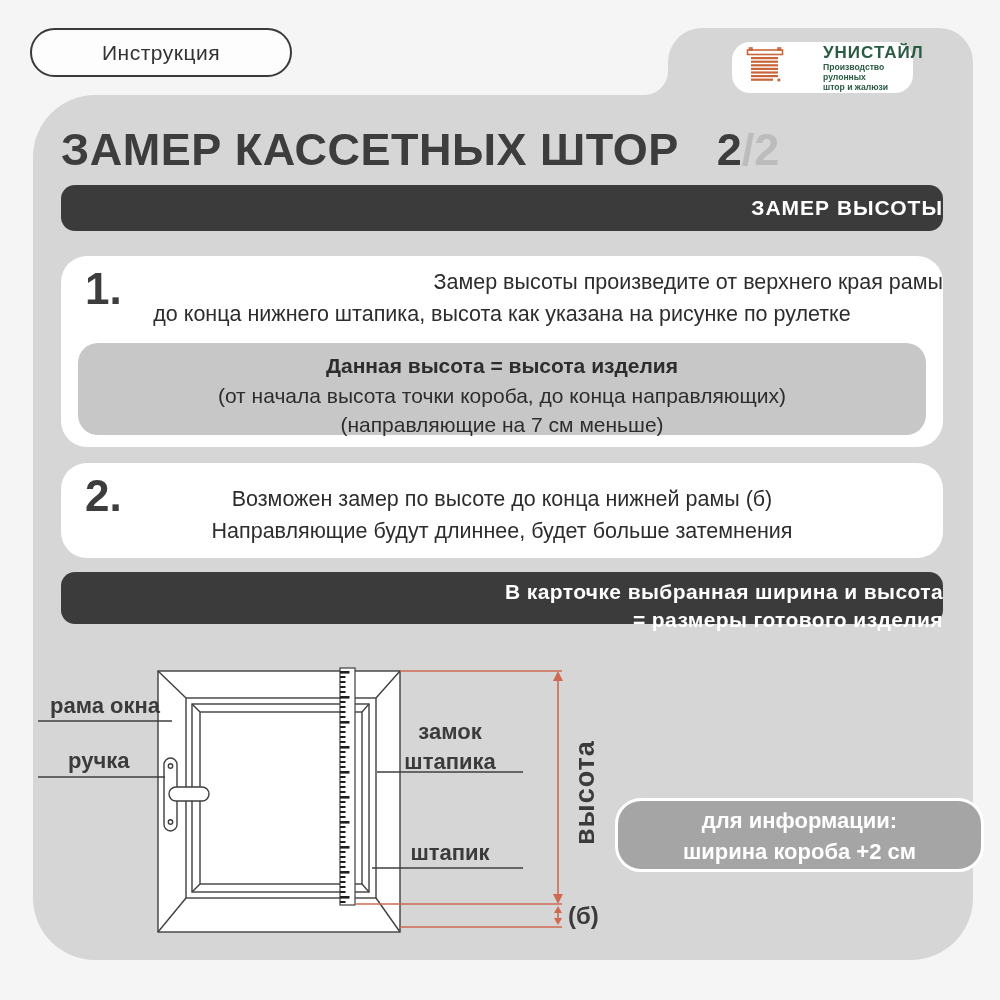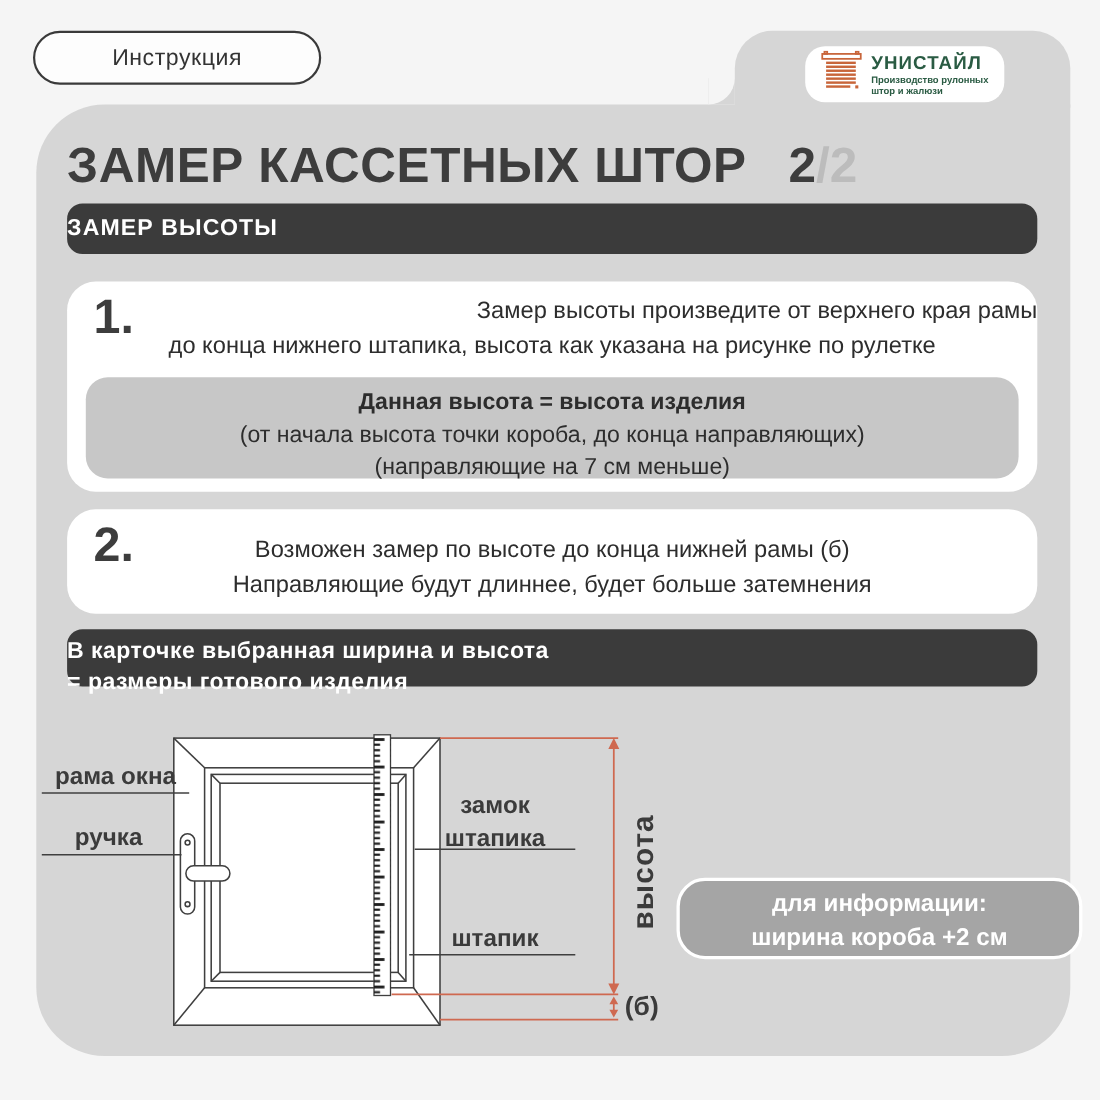--- a/index.html
+++ b/index.html
@@ -23,33 +23,33 @@
     background:#f5f5f5; border-bottom-right-radius:24px; }
 
   
   .badge { left:30px; top:28px; width:262px; height:49px;
     background:#fdfdfd; border:2.5px solid #3a3a3a; border-radius:25px;
     display:flex; align-items:center; justify-content:center;
     font-size:21px; letter-spacing:0.5px; color:#333; }
   .logo-box { left:732px; top:42px; width:181px; height:51px;
     background:#ffffff; border-radius:18px;
     display:flex; align-items:center; padding:0 10px 0 14px; gap:8px; }
-  .logo-text { display:flex; flex-direction:column; }
+  .logo-text { display:flex; flex-direction:column;margin-left:31px; }
   .logo-name { font-size:17px; font-weight:bold; letter-spacing:1px; color:#2a5b43; line-height:19px; }
   .logo-sub { font-size:8.6px; font-weight:bold; color:#2a5b43; line-height:10px; }
 
   .title-row { left:61px; top:124px; width:880px; display:flex; align-items:baseline; gap:38px; }
   .title { font-size:45px; font-weight:bold; letter-spacing:0.5px; color:#3d3d3d; white-space:nowrap; }
   .pages { font-size:45px; font-weight:bold; }
   .page-cur { color:#3d3d3d; }
   .page-rest { color:#bcbcbc; }
 
   
   .bar { left:61px; width:882px; background:#3b3b3b; border-radius:14px;
-    color:#fff; font-weight:bold; text-align:left; }
+    color:#fff; font-weight:bold; text-align:right; }
   .bar1 { top:185px; height:46px; font-size:21px; letter-spacing:1px; line-height:46px; }
   .bar2 { top:572px; height:52px; font-size:21px; line-height:28px; padding-top:6px; letter-spacing:0.4px; }
 
   
   .card { left:61px; width:882px; background:#ffffff; border-radius:26px; }
   .card1 { top:256px; height:191px; }
   .card2 { top:463px; height:95px; }
   .step-num { position:absolute; left:24px; top:8px; font-size:44px; font-weight:bold; color:#3d3d3d; }
   .card-text { position:absolute; left:0; width:100%; text-align:center;
     font-size:21.5px; line-height:32px; color:#2d2d2d; }

